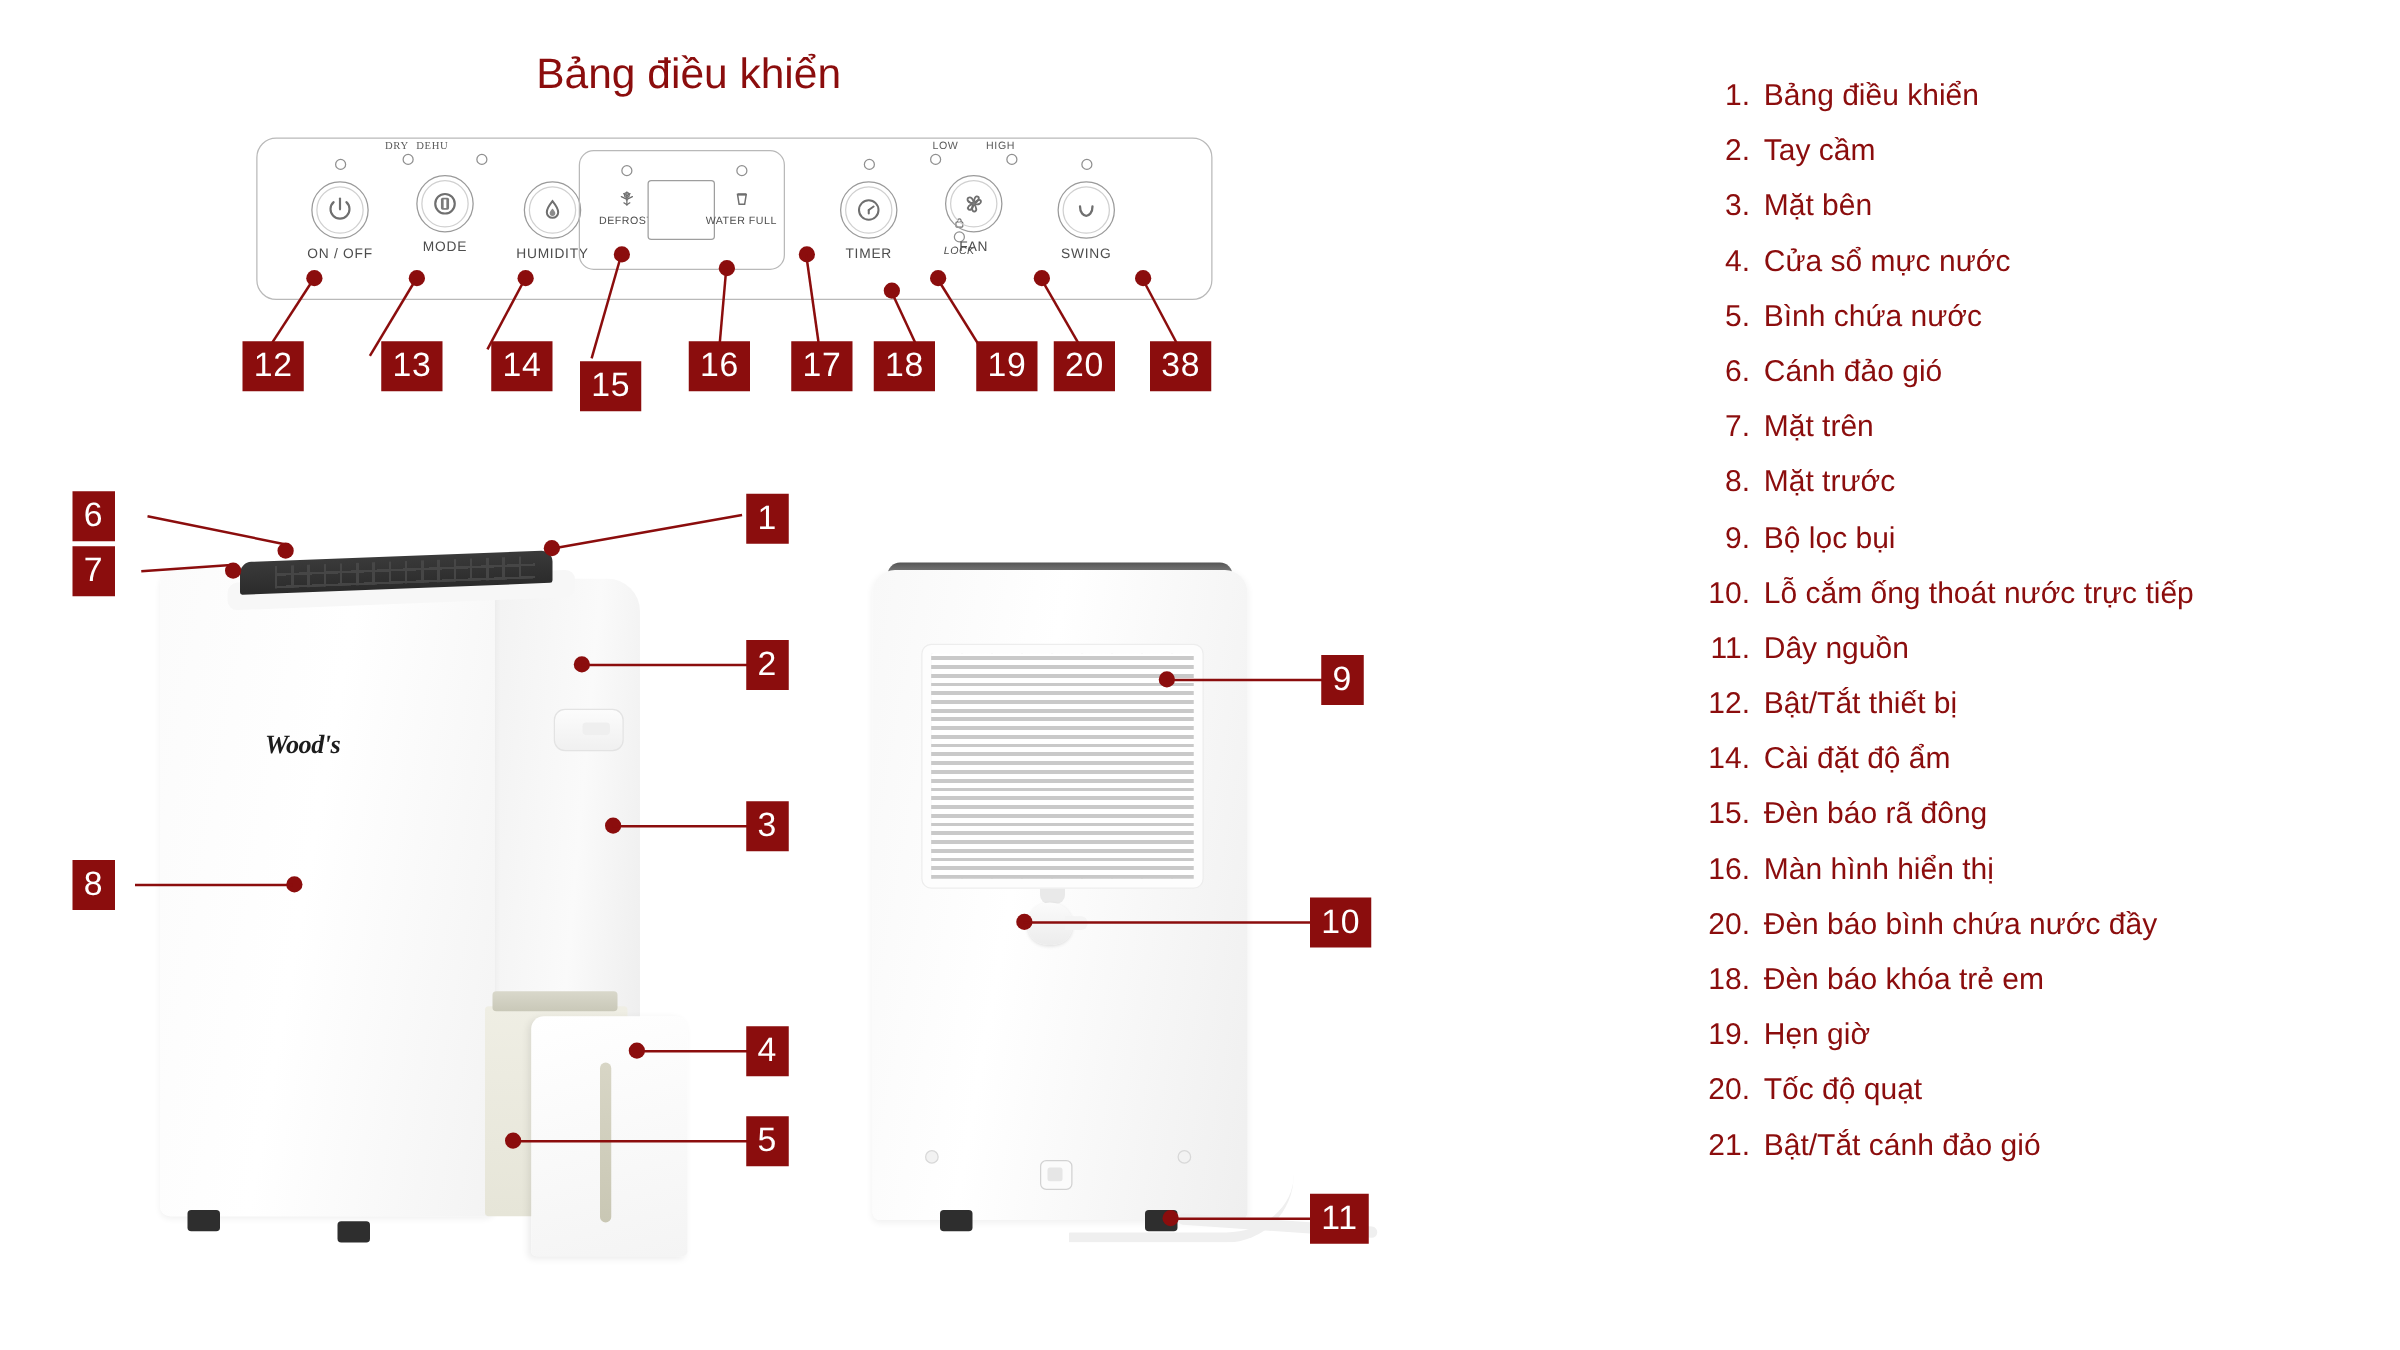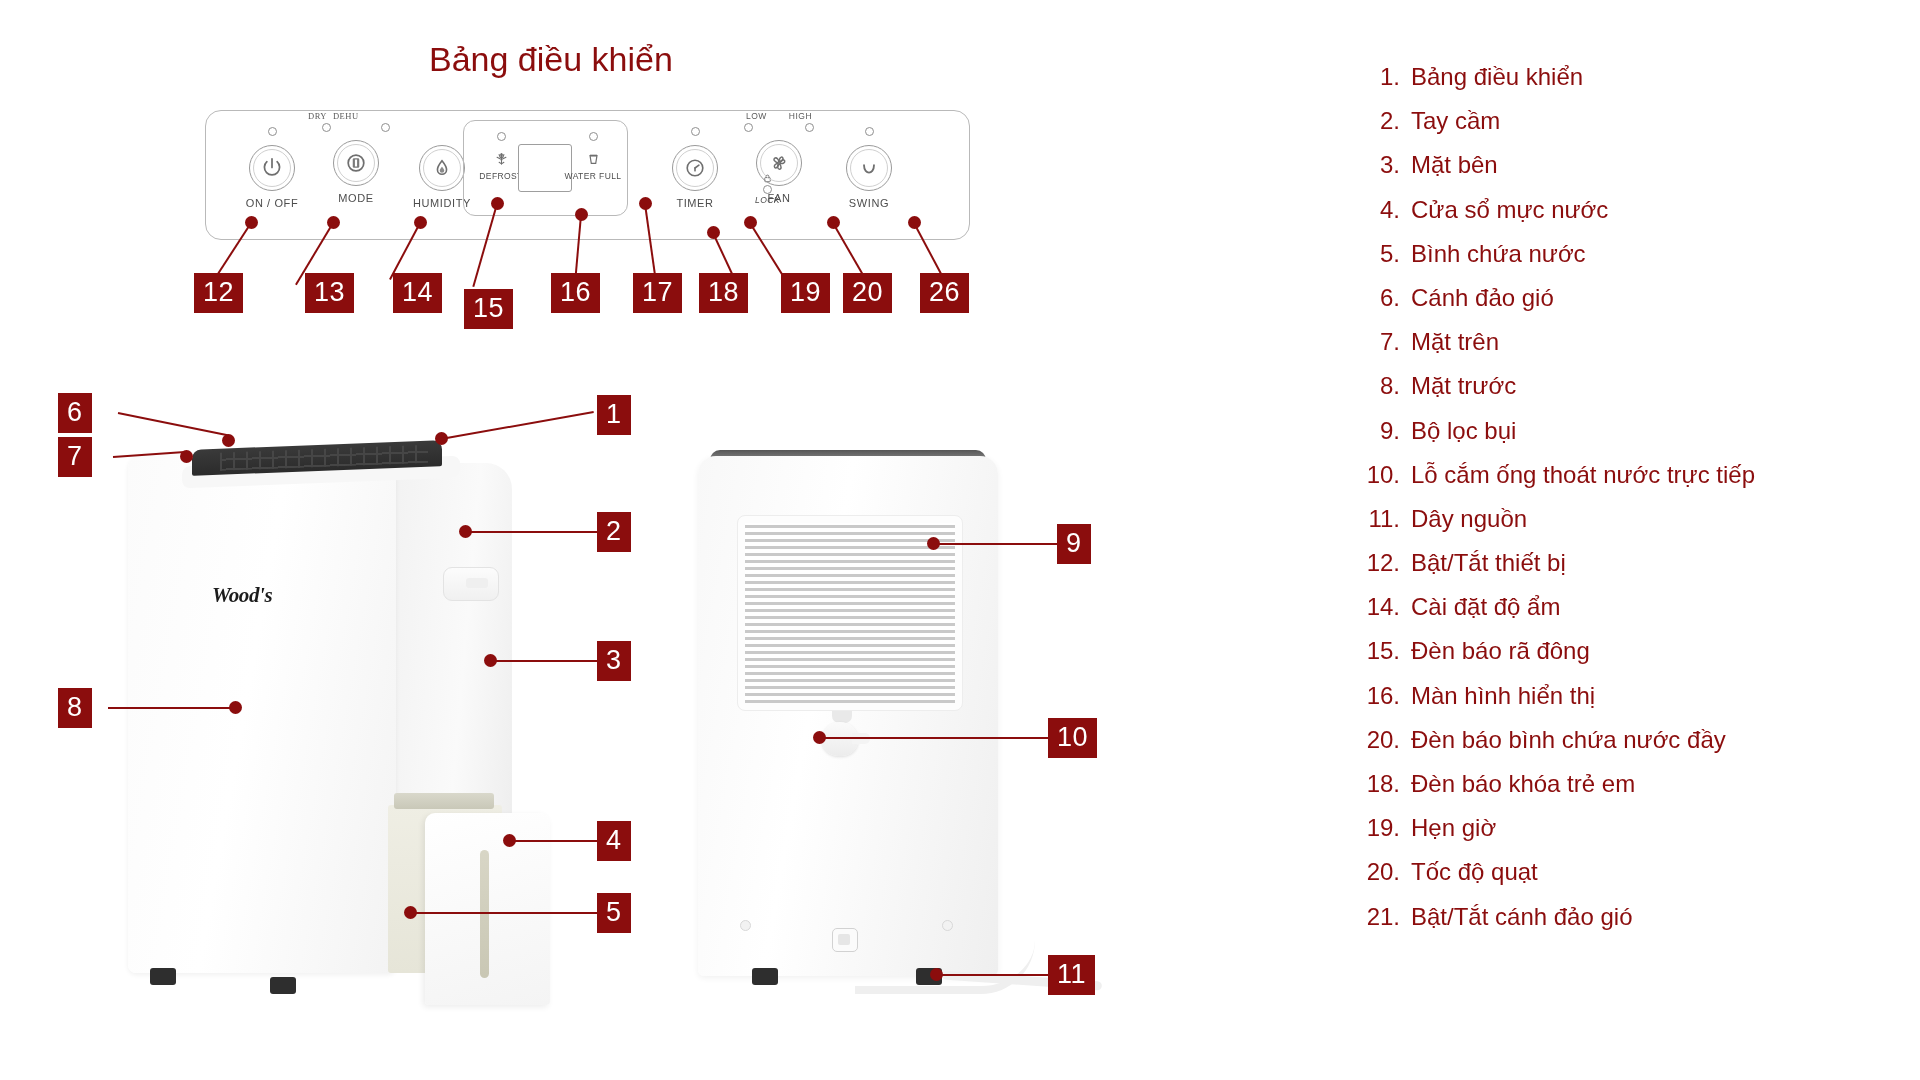--- a/index.html
+++ b/index.html
@@ -380,21 +380,21 @@
 
   <div class="badge" style="left:194px;top:273px">12</div>
   <div class="badge" style="left:305px;top:273px">13</div>
   <div class="badge" style="left:393px;top:273px">14</div>
   <div class="badge" style="left:464px;top:289px">15</div>
   <div class="badge" style="left:551px;top:273px">16</div>
   <div class="badge" style="left:633px;top:273px">17</div>
   <div class="badge" style="left:699px;top:273px">18</div>
   <div class="badge" style="left:781px;top:273px">19</div>
   <div class="badge" style="left:843px;top:273px">20</div>
-  <div class="badge" style="left:920px;top:273px">26</div>
+  <div class="badge" style="left:920px;top:273px">38</div>
 
   <div class="photo" id="unit-front">
     <div id="uf-side"></div>
     <div id="uf-body"></div>
     <div id="uf-top-surface"></div>
     <div id="uf-top-vent"></div>
     <div id="uf-logo">Wood's</div>
     <div id="uf-handle"></div>
     <div id="uf-tank-cavity"></div>
     <div id="uf-tank-door"></div>

